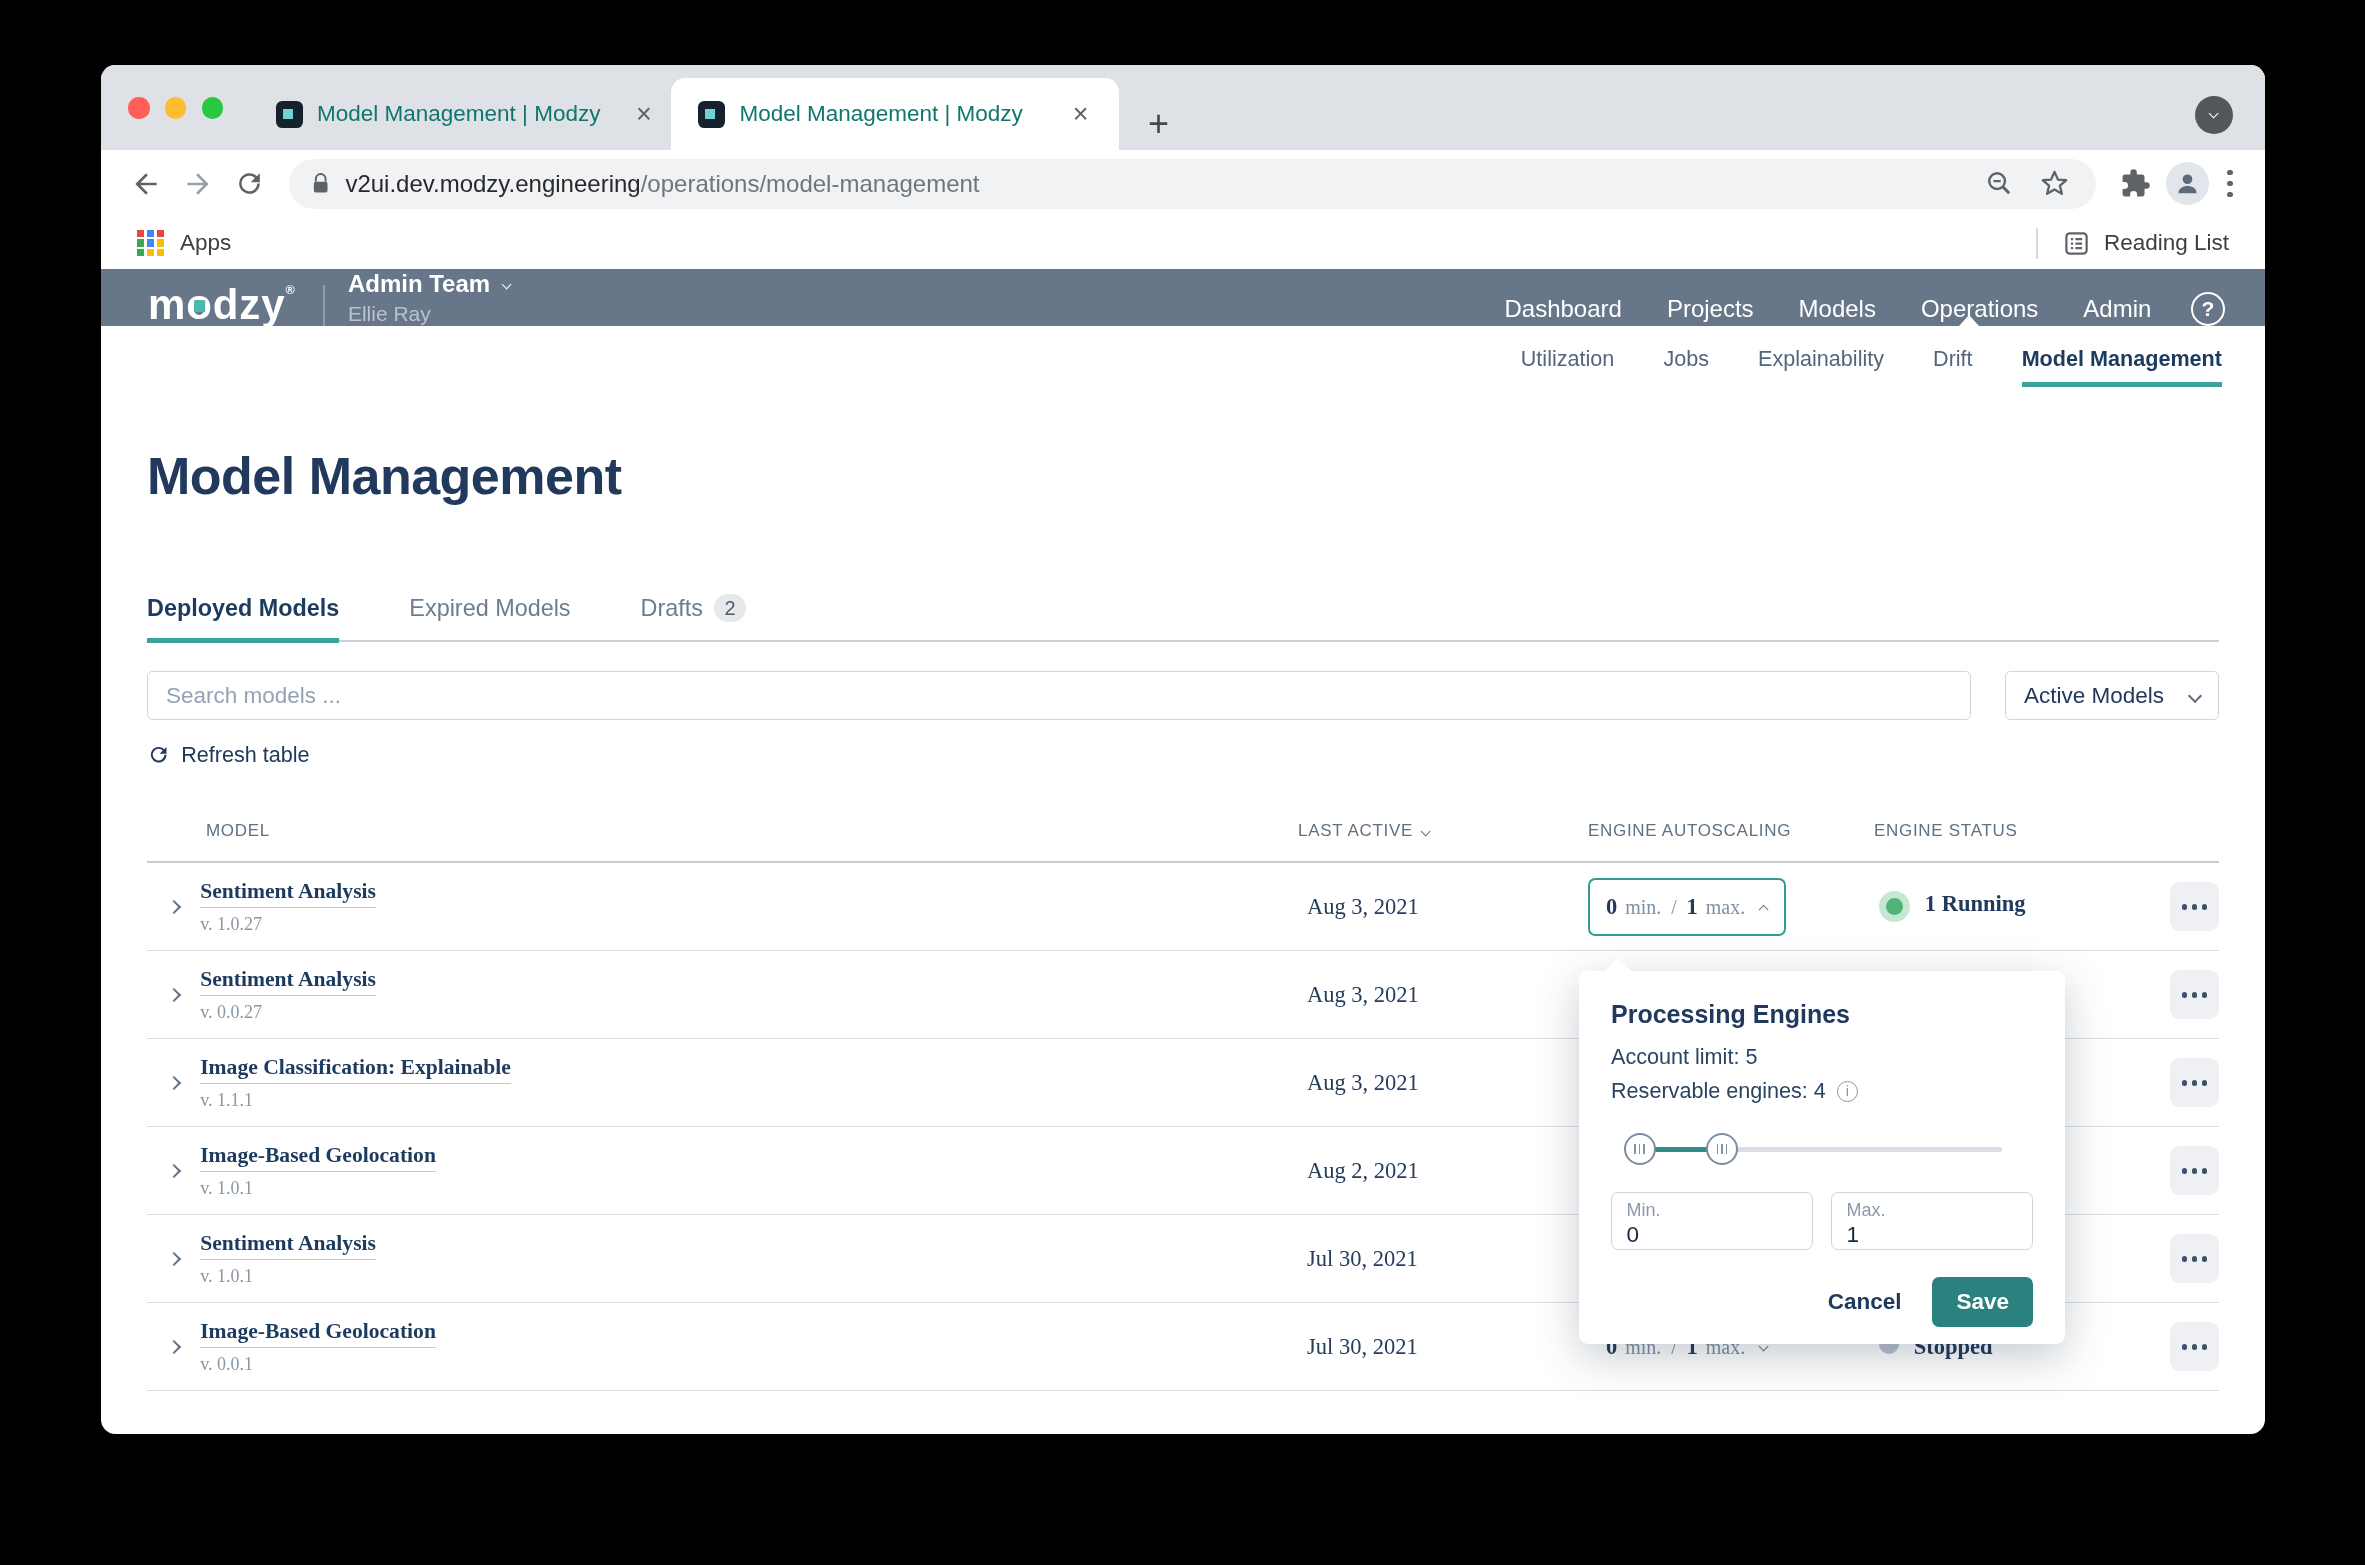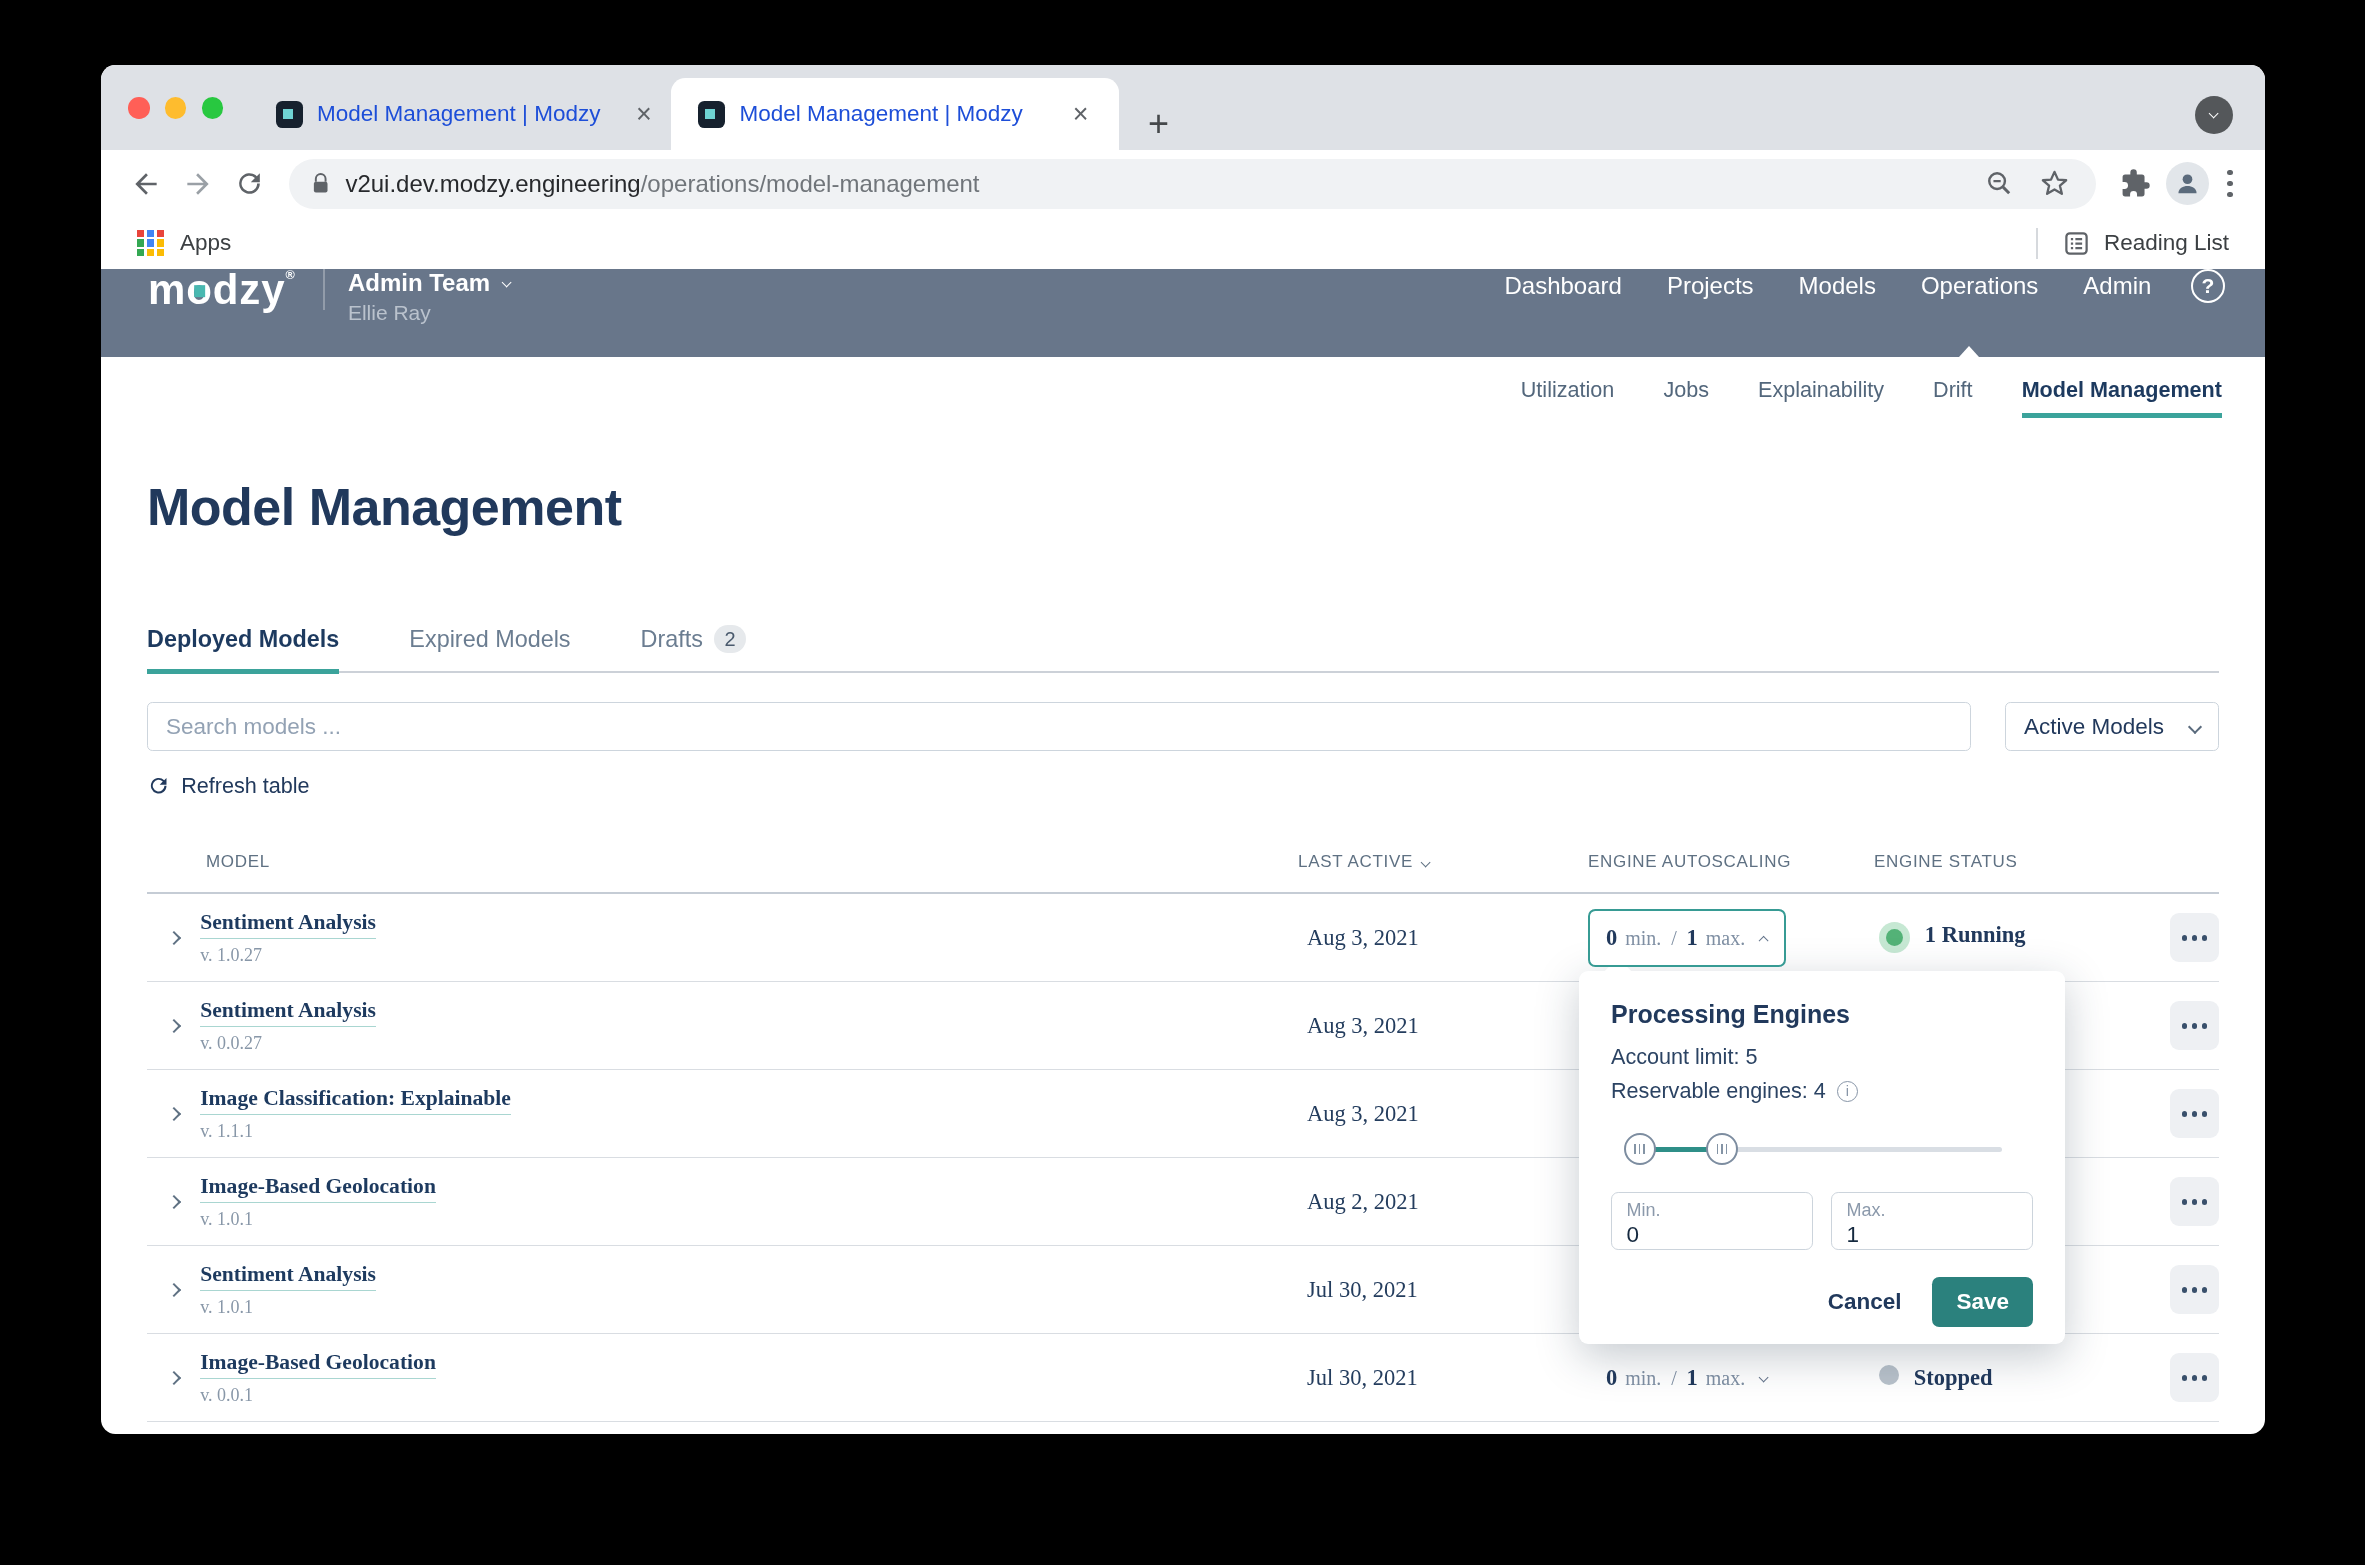--- a/index.html
+++ b/index.html
@@ -13,21 +13,21 @@
   
   .tabstrip { position:relative; height:85px; background:#dee1e6; }
   .lights { position:absolute; left:27px; top:32px; display:flex; gap:15.3px; }
   .light { width:21.6px; height:21.6px; border-radius:50%; }
   .light.red{background:#ff5f57}.light.yellow{background:#febc2e}.light.green{background:#28c840}
   .tab { position:absolute; display:flex; align-items:center; gap:14.4px; height:72px; bottom:0; }
   .tab.inactive { left:162px; width:405px; padding:0 12.6px; }
   .tab.active { left:570px; width:448px; background:#fff; border-radius:14.4px 14.4px 0 0; padding:0 27px; }
   .favicon { width:27px; height:27px; border-radius:6.3px; background:#16212e; position:relative; flex:none; }
   .favicon::after { content:""; position:absolute; left:7.2px; top:8px; width:10px; height:10.8px; background:#6fd3d3; }
-  .tab-title { font-size:22.5px; color:#1d4ed8; white-space:nowrap; overflow:hidden; flex:1; }
+  .tab-title { font-size:22.5px; color:#0f766e; white-space:nowrap; overflow:hidden; flex:1; }
   .tab-close { font-size:27px; color:#5f6368; line-height:1; padding:0 3.6px; }
   .newtab-btn { position:absolute; left:1047px; top:41px; font-size:36px; color:#45484b; line-height:1; }
   .strip-circle { position:absolute; right:32px; top:31px; width:38px; height:38px; border-radius:50%;
     background:#54575a; display:flex; align-items:center; justify-content:center; }
   .strip-circle .chev { border-color:#fff; margin-top:-3.6px; }
 
   
   .toolbar { height:67px; background:#fff; display:flex; align-items:center; padding:0 23.4px; gap:9px; }
   .navbtn { width:43px; height:43px; display:flex; align-items:center; justify-content:center; flex:none; }
   .urlbar { flex:1; height:50px; background:#f0f2f4; border-radius:25px; margin:0 9px;
@@ -49,21 +49,21 @@
   .apps-grid i:nth-child(3){background:#e8453c}.apps-grid i:nth-child(4){background:#34a853}
   .apps-grid i:nth-child(5){background:#4285f4}.apps-grid i:nth-child(6){background:#fbbc05}
   .apps-grid i:nth-child(7){background:#34a853}.apps-grid i:nth-child(8){background:#fbbc05}
   .apps-grid i:nth-child(9){background:#fbbc05}
   .bm-label { font-size:22.5px; color:#3c4043; }
   .bm-spacer { flex:1; }
   .bm-divider { width:1.8px; height:31px; background:#d6d9dd; margin:0 25px; }
   .rl-icon { margin-right:14.4px; display:flex; }
 
   
-  .mheader { position:relative; height:88px; background:#68768a; display:flex; align-items:flex-start;
+  .mheader { position:relative; height:57px; background:#68768a; display:flex; align-items:flex-end;
     padding:0 40px 0 47px; color:#fff; }
   .logo { font-size:42px; font-weight:700; letter-spacing:0.9px; line-height:1; }
   .logo .o { position:relative; }
   .logo .o::after { content:""; position:absolute; left:50%; top:54%; transform:translate(-50%,-50%);
     width:11.7px; height:11.7px; background:#49b8b0; }
   .logo sup { font-size:12.6px; vertical-align:25px; }
   .hdr-divider { width:1.8px; height:41px; background:rgba(255,255,255,.28); margin:0 23.4px 0 27px; }
   .team-name { display:flex; align-items:center; gap:12.6px; font-size:24px; font-weight:700; }
   .team-user { font-size:21px; color:#bac2cd; margin-top:3.6px; }
   .mnav { margin-left:auto; display:flex; align-items:center; gap:45px; font-size:24px; }

